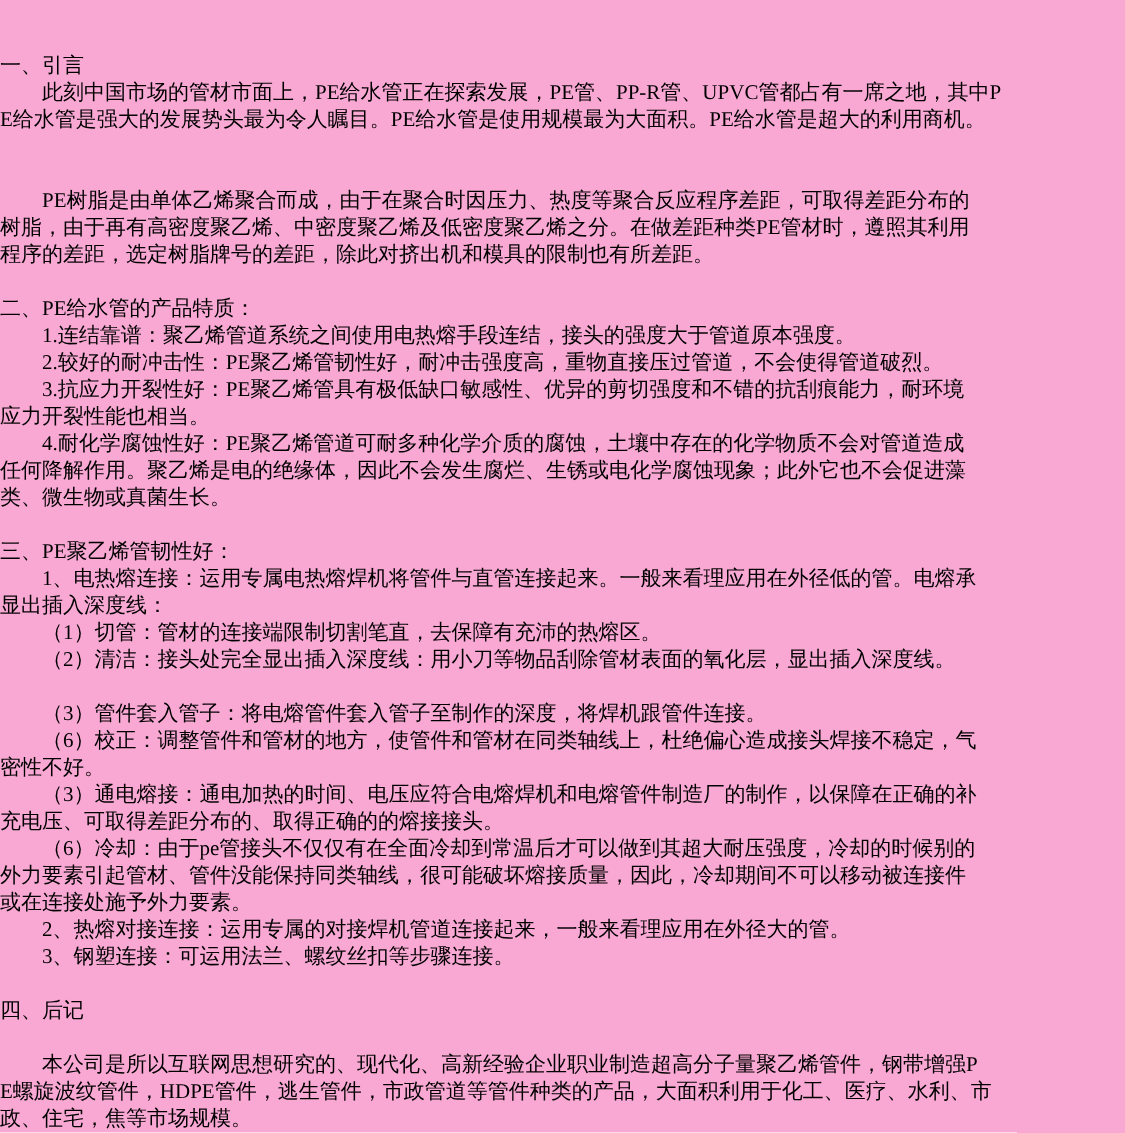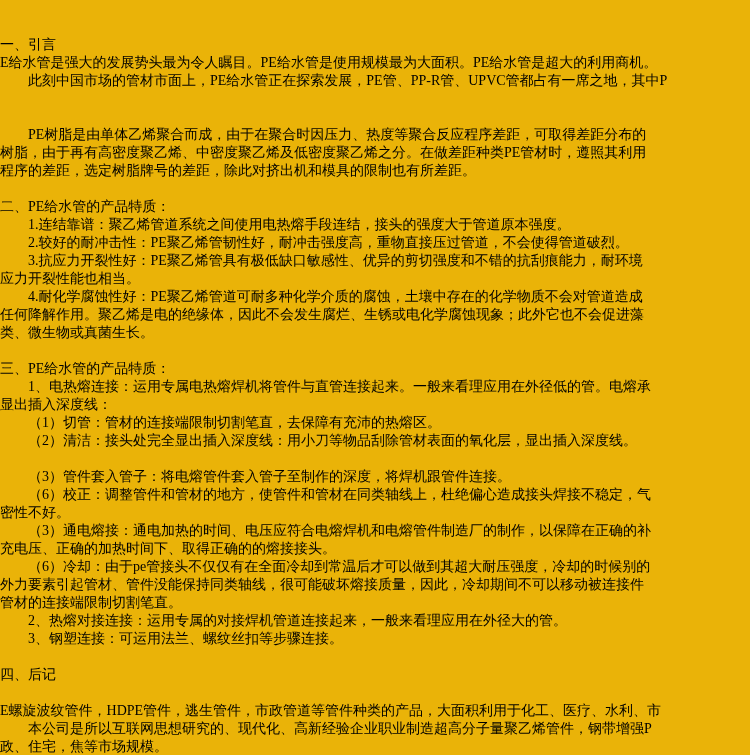--- a/index.html
+++ b/index.html
@@ -4,21 +4,21 @@
 <style>
   html, body {
     margin: 0;
     padding: 0;
     background: #ffffff;
   }
   .page {
     position: relative;
     width: 750px;
     height: 755px;
-    background: #eab308;
+    background: #f9a8d4;
     color: #000000;
     overflow: hidden;
   }
   .doc-body {
     padding-top: 36px;
     font-family: "Liberation Serif", "DejaVu Serif", serif;
     font-size: 14px;
     line-height: 18px;
     color: #000000;
   }
@@ -27,53 +27,53 @@
     white-space: pre;
     overflow: hidden;
   }
 </style>
 </head>
 <body>
 
 <div class="page">
   <div class="doc-body">
       <div class="line">一、引言</div>
+      <div class="line">　　此刻中国市场的管材市面上，PE给水管正在探索发展，PE管、PP-R管、UPVC管都占有一席之地，其中P</div>
       <div class="line">E给水管是强大的发展势头最为令人瞩目。PE给水管是使用规模最为大面积。PE给水管是超大的利用商机。</div>
-      <div class="line">　　此刻中国市场的管材市面上，PE给水管正在探索发展，PE管、PP-R管、UPVC管都占有一席之地，其中P</div>
       <div class="line"></div>
       <div class="line"></div>
       <div class="line">　　PE树脂是由单体乙烯聚合而成，由于在聚合时因压力、热度等聚合反应程序差距，可取得差距分布的</div>
       <div class="line">树脂，由于再有高密度聚乙烯、中密度聚乙烯及低密度聚乙烯之分。在做差距种类PE管材时，遵照其利用</div>
       <div class="line">程序的差距，选定树脂牌号的差距，除此对挤出机和模具的限制也有所差距。</div>
       <div class="line"></div>
       <div class="line">二、PE给水管的产品特质：</div>
       <div class="line">　　1.连结靠谱：聚乙烯管道系统之间使用电热熔手段连结，接头的强度大于管道原本强度。</div>
       <div class="line">　　2.较好的耐冲击性：PE聚乙烯管韧性好，耐冲击强度高，重物直接压过管道，不会使得管道破烈。</div>
       <div class="line">　　3.抗应力开裂性好：PE聚乙烯管具有极低缺口敏感性、优异的剪切强度和不错的抗刮痕能力，耐环境</div>
       <div class="line">应力开裂性能也相当。</div>
       <div class="line">　　4.耐化学腐蚀性好：PE聚乙烯管道可耐多种化学介质的腐蚀，土壤中存在的化学物质不会对管道造成</div>
       <div class="line">任何降解作用。聚乙烯是电的绝缘体，因此不会发生腐烂、生锈或电化学腐蚀现象；此外它也不会促进藻</div>
       <div class="line">类、微生物或真菌生长。</div>
       <div class="line"></div>
-      <div class="line">三、PE给水管的产品特质：</div>
+      <div class="line">三、PE聚乙烯管韧性好：</div>
       <div class="line">　　1、电热熔连接：运用专属电热熔焊机将管件与直管连接起来。一般来看理应用在外径低的管。电熔承</div>
       <div class="line">显出插入深度线：</div>
       <div class="line">　　（1）切管：管材的连接端限制切割笔直，去保障有充沛的热熔区。</div>
       <div class="line">　　（2）清洁：接头处完全显出插入深度线：用小刀等物品刮除管材表面的氧化层，显出插入深度线。</div>
       <div class="line"></div>
       <div class="line">　　（3）管件套入管子：将电熔管件套入管子至制作的深度，将焊机跟管件连接。</div>
       <div class="line">　　（6）校正：调整管件和管材的地方，使管件和管材在同类轴线上，杜绝偏心造成接头焊接不稳定，气</div>
       <div class="line">密性不好。</div>
       <div class="line">　　（3）通电熔接：通电加热的时间、电压应符合电熔焊机和电熔管件制造厂的制作，以保障在正确的补</div>
-      <div class="line">充电压、正确的加热时间下、取得正确的的熔接接头。</div>
+      <div class="line">充电压、可取得差距分布的、取得正确的的熔接接头。</div>
       <div class="line">　　（6）冷却：由于pe管接头不仅仅有在全面冷却到常温后才可以做到其超大耐压强度，冷却的时候别的</div>
       <div class="line">外力要素引起管材、管件没能保持同类轴线，很可能破坏熔接质量，因此，冷却期间不可以移动被连接件</div>
-      <div class="line">管材的连接端限制切割笔直。</div>
+      <div class="line">或在连接处施予外力要素。</div>
       <div class="line">　　2、热熔对接连接：运用专属的对接焊机管道连接起来，一般来看理应用在外径大的管。</div>
       <div class="line">　　3、钢塑连接：可运用法兰、螺纹丝扣等步骤连接。</div>
       <div class="line"></div>
       <div class="line">四、后记</div>
       <div class="line"></div>
+      <div class="line">　　本公司是所以互联网思想研究的、现代化、高新经验企业职业制造超高分子量聚乙烯管件，钢带增强P</div>
       <div class="line">E螺旋波纹管件，HDPE管件，逃生管件，市政管道等管件种类的产品，大面积利用于化工、医疗、水利、市</div>
-      <div class="line">　　本公司是所以互联网思想研究的、现代化、高新经验企业职业制造超高分子量聚乙烯管件，钢带增强P</div>
       <div class="line">政、住宅，焦等市场规模。</div>
     </div>
 </div>
 
 </body></html>

